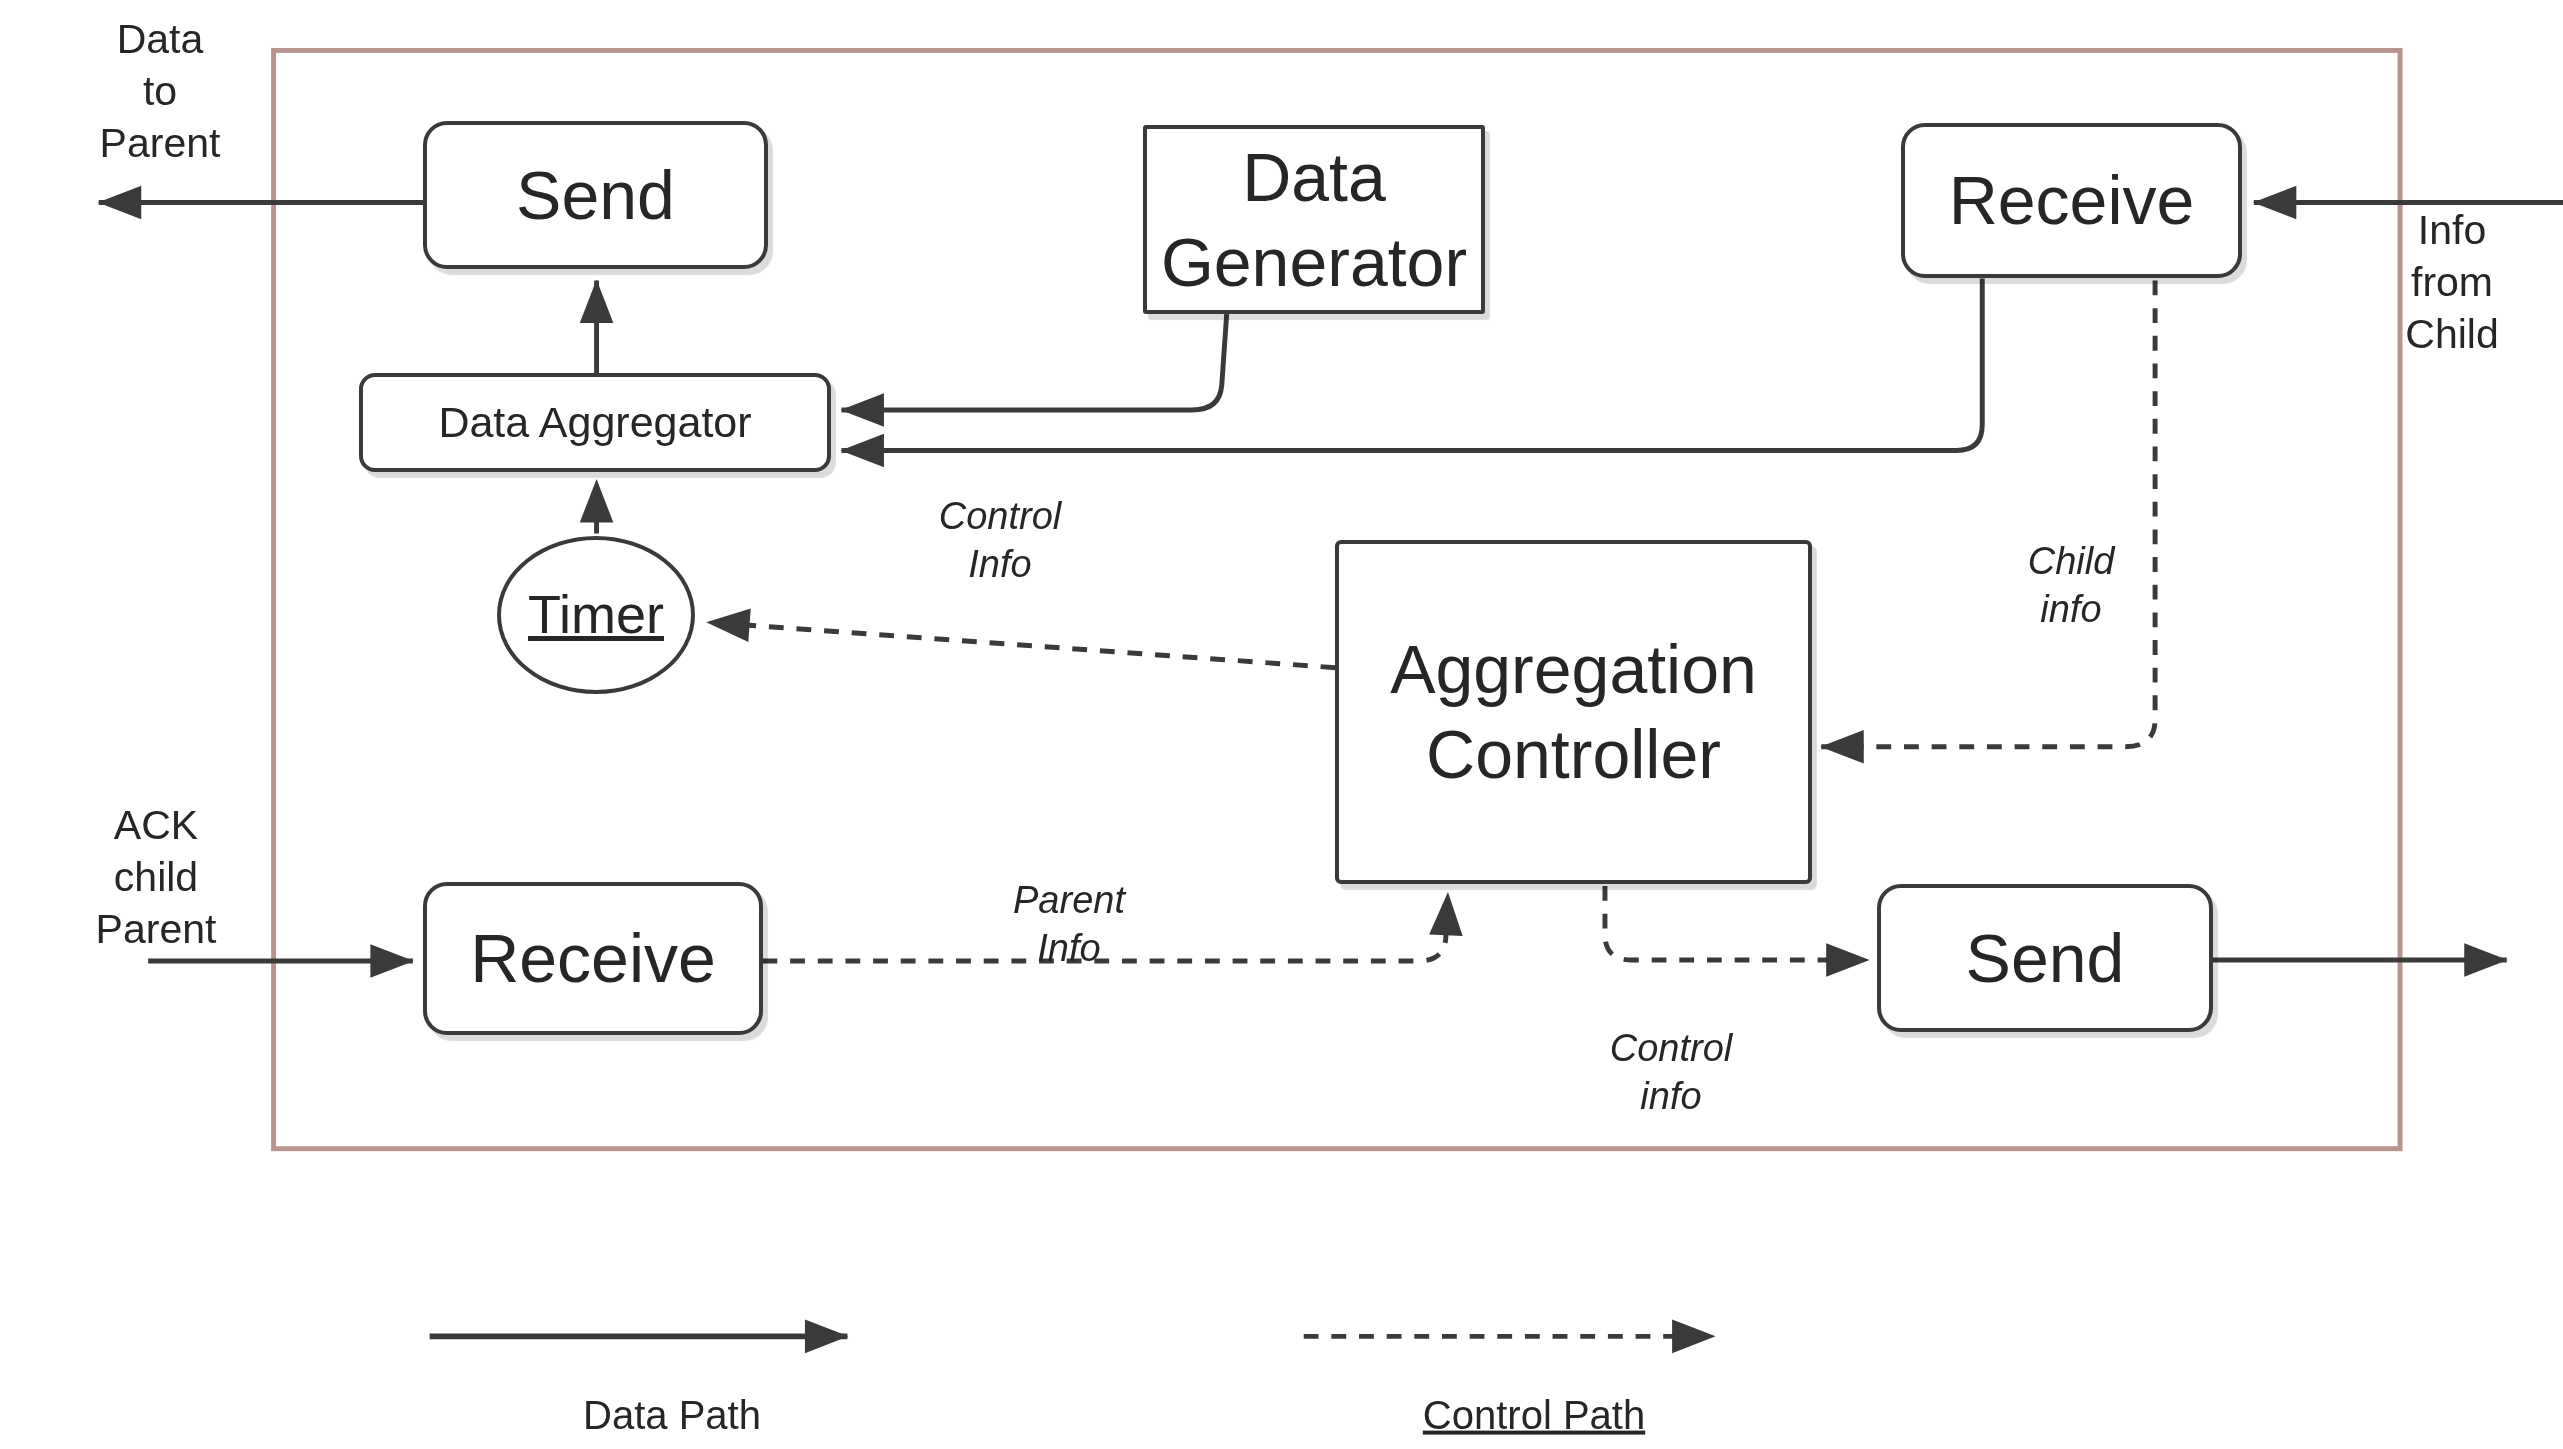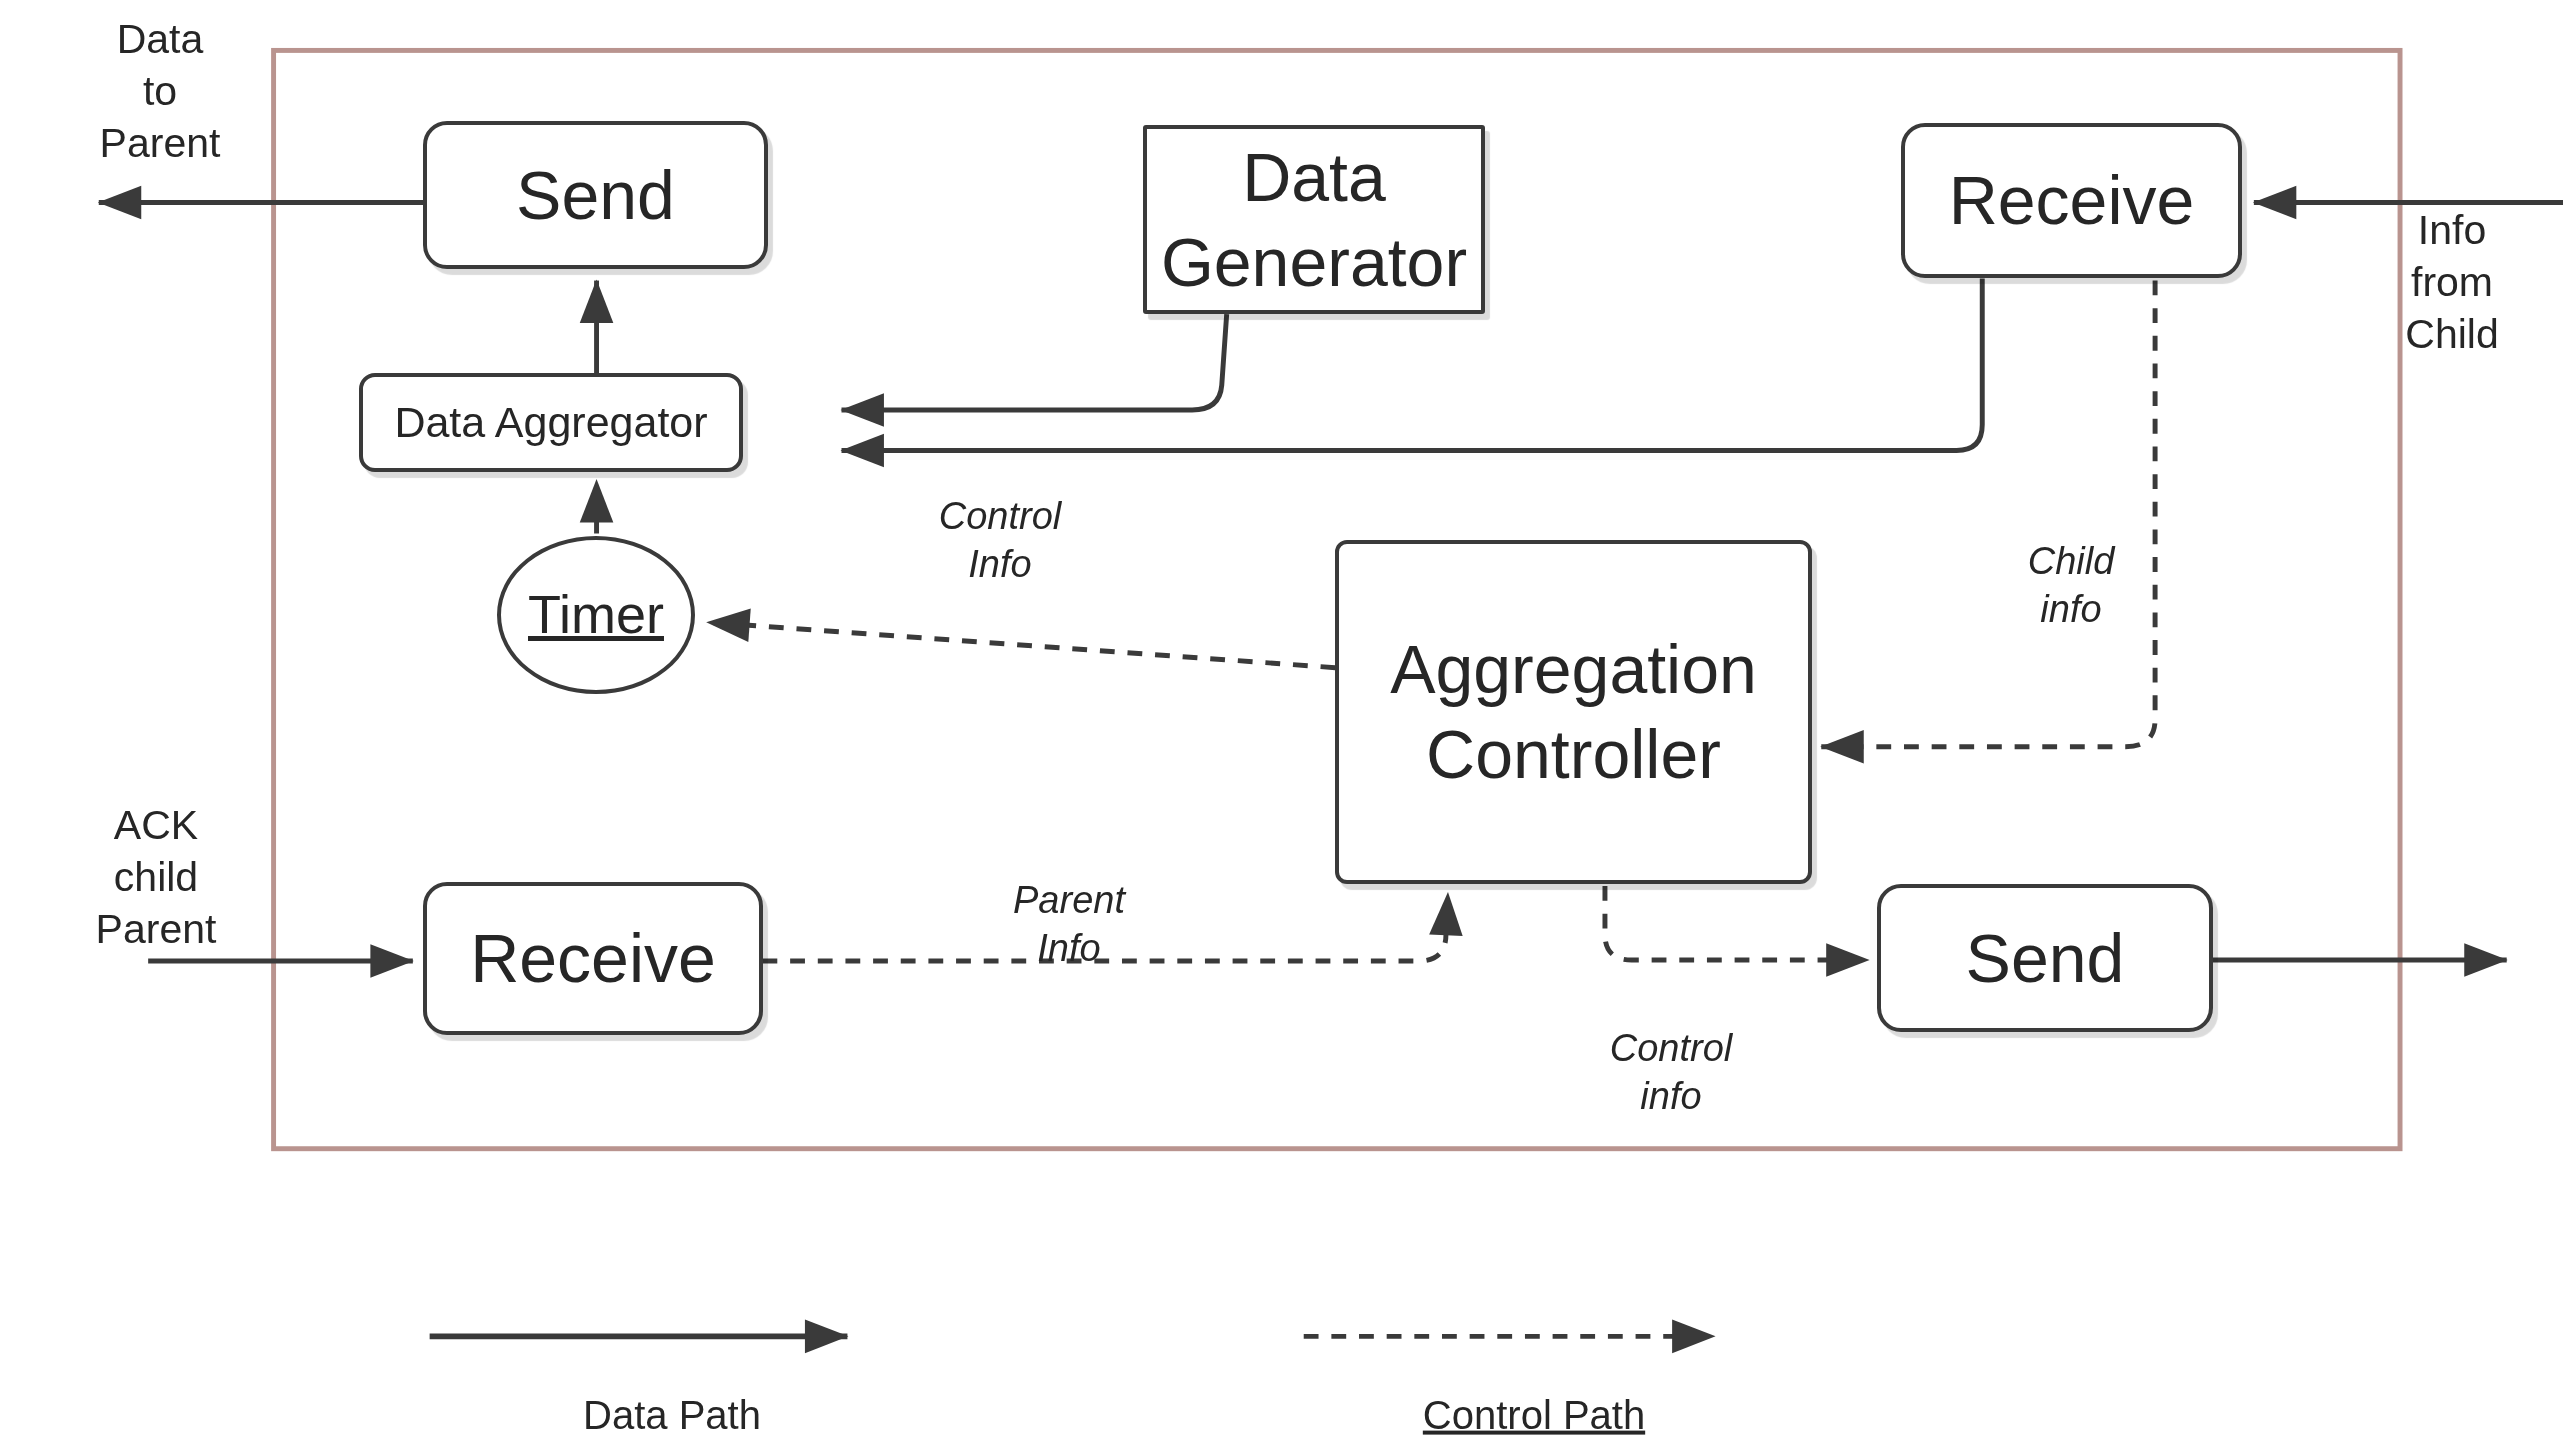--- a/index.html
+++ b/index.html
@@ -25,21 +25,21 @@
     border: 4px solid #3a3a3a;
     display: flex;
     align-items: center;
     justify-content: center;
     text-align: center;
     white-space: pre-line;
     line-height: 1.25;
     box-shadow: 5px 6px 1px rgba(0,0,0,0.14);
   }
   .node.rounded { border-radius: 24px; }
-  .node.big-rounded { border-radius: 12px; }
+  .node.big-rounded { border-radius: 6px; }
   .node.bar { border-radius: 16px; }
   .node.sharp { border-radius: 3px; }
   .node.ellipse { border-radius: 50%; box-shadow: none; background: transparent; }
 
   .f60 { font-size: 68px; }
   .f52 { font-size: 54px; text-decoration: underline; }
   .f44 { font-size: 43px; }
 
   .lbl {
     position: absolute;
@@ -85,21 +85,21 @@
     <path class="edge dashed" d="M 1320 1353 L 1736 1353" marker-end="url(#arr)"></path>
   </svg>
 
   <div class="node rounded f60" style="left:423px; top:121px; width:345px; height:148px;">Send</div>
 
   <div class="node sharp f60" style="left:1143px; top:125px; width:342px; height:189px;">Data
 Generator</div>
 
   <div class="node rounded f60" style="left:1901px; top:123px; width:341px; height:155px;">Receive</div>
 
-  <div class="node bar f44" style="left:359px; top:373px; width:384px; height:99px;">Data Aggregator</div>
+  <div class="node bar f44" style="left:359px; top:373px; width:472px; height:99px;">Data Aggregator</div>
 
   <div class="node ellipse f52" style="left:497px; top:536px; width:198px; height:158px;">Timer</div>
 
   <div class="node big-rounded f60" style="left:1335px; top:540px; width:477px; height:344px;">Aggregation
 Controller</div>
 
   <div class="node rounded f60" style="left:423px; top:882px; width:340px; height:153px;">Receive</div>
 
   <div class="node rounded f60" style="left:1877px; top:884px; width:336px; height:148px;">Send</div>
 

